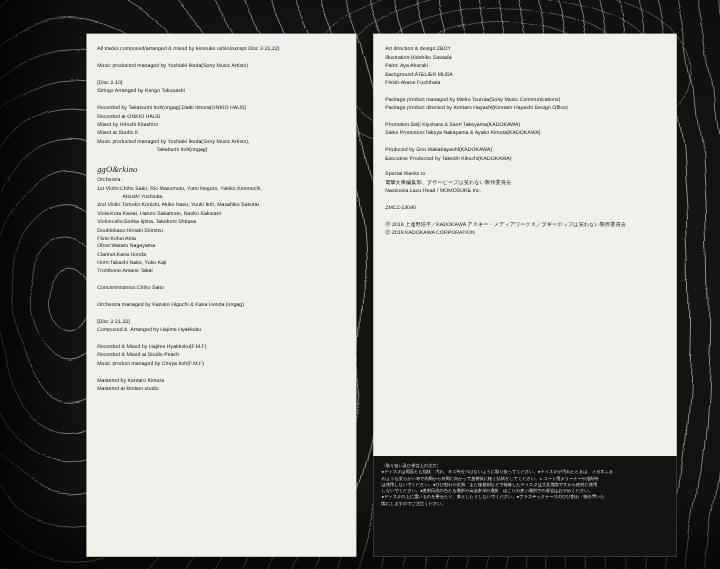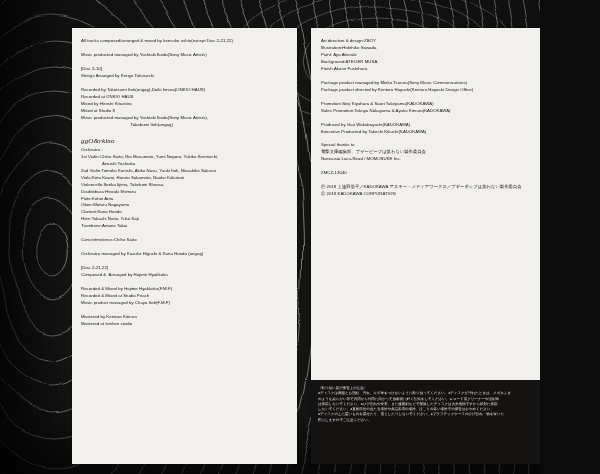--- a/index.html
+++ b/index.html
@@ -2,21 +2,21 @@
 <html><head>
 <meta charset="utf-8">
 <style>
   html, body {
     margin: 0;
     padding: 0;
     background: #0b0b0b;
   }
   #page {
     position: relative;
-    width: 540px;
+    width: 600px;
     height: 474px;
     overflow: hidden;
     background: #111;
     font-family: "Liberation Sans", sans-serif;
   }
   
   .bg-base {
     position: absolute;
     inset: 0;
     background: #151515;

